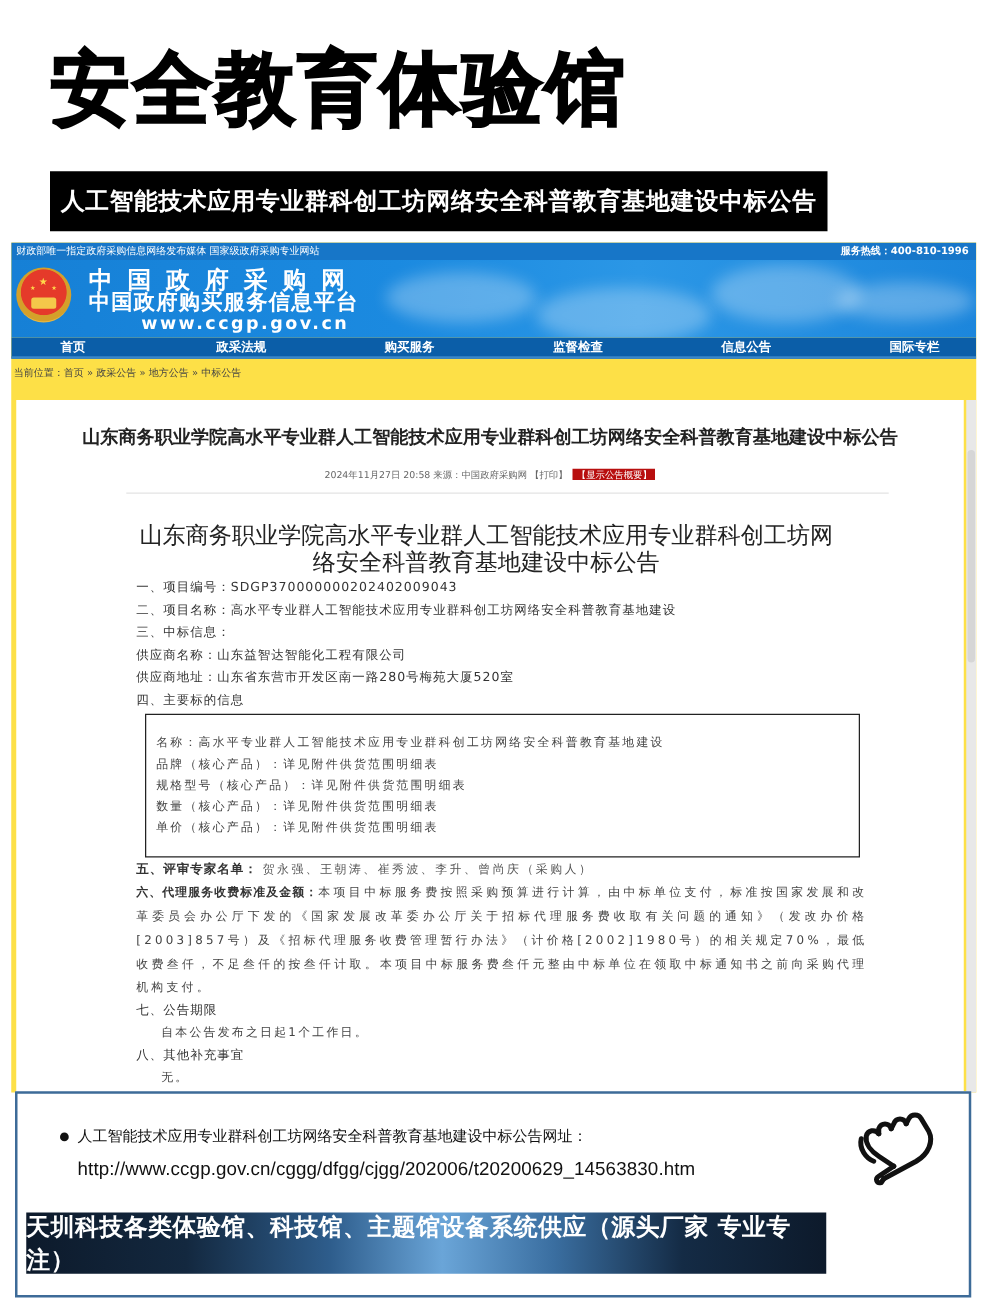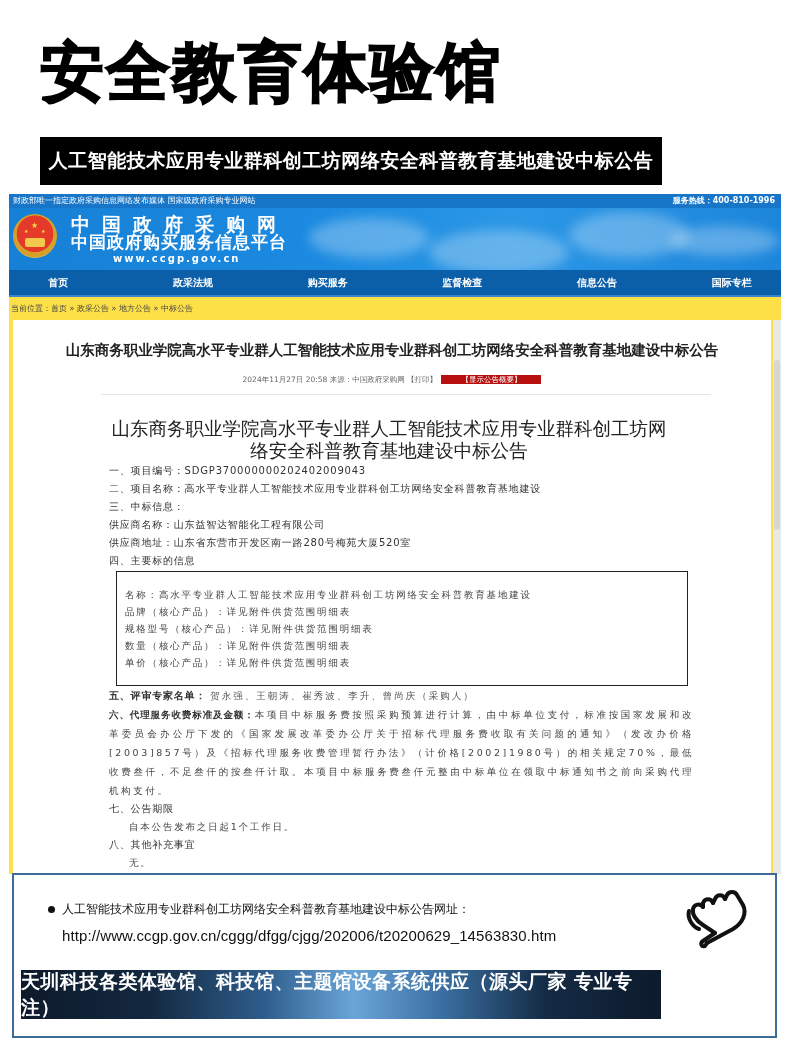--- a/index.html
+++ b/index.html
@@ -44,41 +44,41 @@
   .site-logo-cn {
     position: absolute; left: 62px; top: 6px; color: #fff; font-weight: bold;
     font-size: 19px; letter-spacing: 12px; line-height: 20px;
   }
   .site-logo-cn2 {
     position: absolute; left: 62px; top: 25px; color: #fff; font-weight: bold;
     font-size: 17px; letter-spacing: 1px; line-height: 19px;
   }
   .site-logo-url {
     position: absolute; left: 104px; top: 44px; color: #fff; font-weight: bold;
-    font-size: 10px; letter-spacing: 2px; line-height: 14px;
+    font-size: 14px; letter-spacing: 2px; line-height: 14px;
   }
   .site-nav {
-    height: 27px; background: #0b5ea8; display: flex; justify-content: space-around; align-items: center;
+    height: 17px; background: #0b5ea8; display: flex; justify-content: space-around; align-items: center;
     border-bottom: 2px solid #3a86c8;
     gap: 36px;
   }
   .site-nav a { color: #fff; font-size: 10px; font-weight: bold; text-decoration: none; width: 120px; text-align: center; }
   .site-breadcrumb { height: 24px; line-height: 24px; font-size: 8px; color: #444; padding-left: 2px; }
 
   .site-card {
     position: absolute; left: 4px; top: 126px; width: 758px; height: 560px; background: #fff;
   }
   .article-title {
     width: 100%; text-align: center; font-size: 14.5px; font-weight: bold; color: #222;
     line-height: 20px; padding: 20px 20px 0;
   }
   .article-meta {
     text-align: center; font-size: 7.5px; color: #666; margin-top: 14px; height: 12px; line-height: 12px;
   }
-  .meta-summary { background: #b80f0f; color: #fff; padding: 0 20px; margin-left: 2px; }
+  .meta-summary { background: #b80f0f; color: #fff; padding: 0 3px; margin-left: 2px; }
   .meta-rule { height: 1px; background: #e4e4e4; margin: 8px 60px 0 88px; }
 
   .doc { position: absolute; left: 96px; top: 98px; width: 600px; color: #222; }
   .doc-title { font-size: 18.5px; text-align: center; line-height: 22px; color: #222; width: 560px; }
   .doc-line { font-size: 10px; line-height: 18px; letter-spacing: 0.8px; color: #333; white-space: nowrap; }
   .doc-box { border: 1.5px solid #222; width: 572px; padding: 14px 8px; margin: 1px 0 0 7px; }
   .doc-box .doc-line { font-size: 9.5px; color: #444; letter-spacing: 1.8px; line-height: 17px; }
   .doc-para { font-size: 9.5px; line-height: 19px; letter-spacing: 2.6px; color: #444; width: 585px; text-align: justify; }
   .doc-para b { color: #333; letter-spacing: 0.8px; }
   .indent { padding-left: 20px; font-size: 9.5px; color: #444; letter-spacing: 1.8px; }

